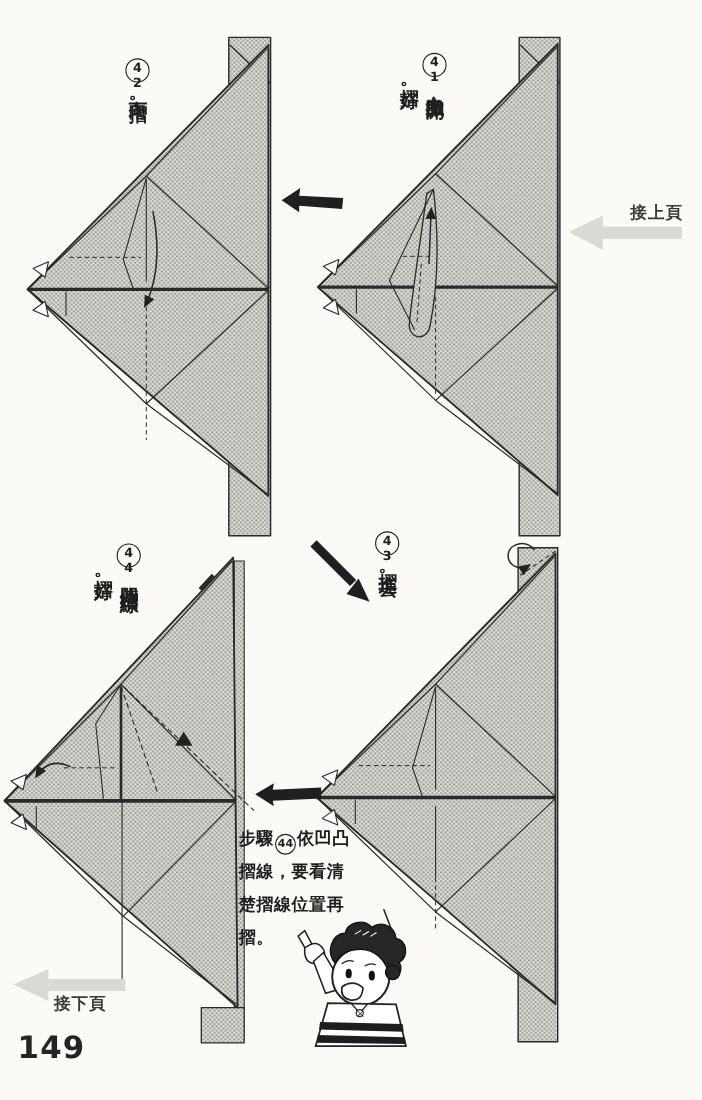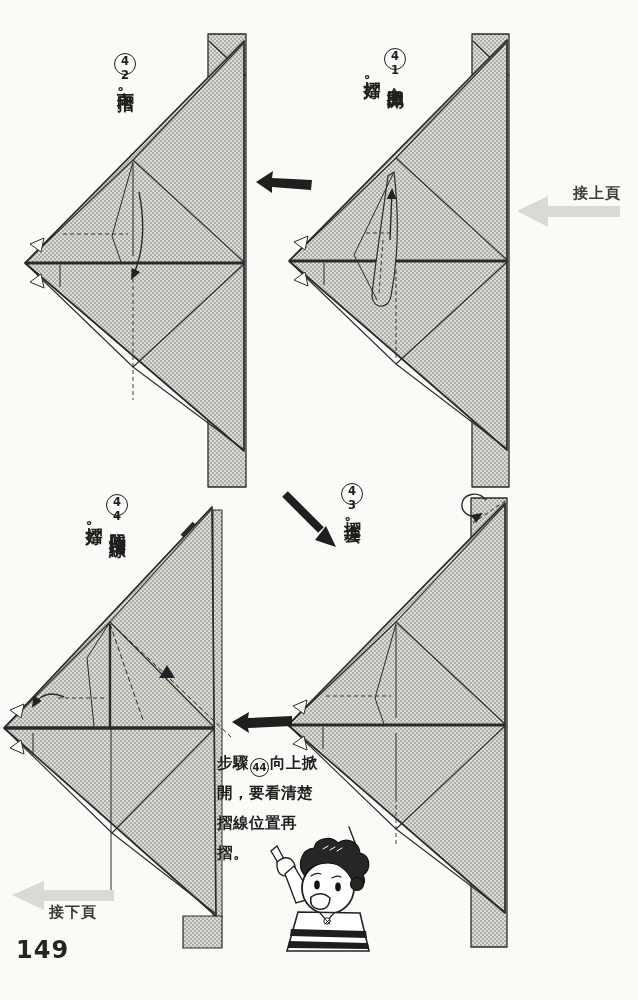--- a/index.html
+++ b/index.html
@@ -34,21 +34,21 @@
   }
   .note{
     position:absolute;left:217px;top:748px;width:101px;
     font-size:15.5px;line-height:30px;font-weight:600;letter-spacing:0.5px;
     word-break:break-all;
   }
   .nav-label{position:absolute;font-size:15px;font-weight:600;letter-spacing:1px;color:#3a3a3a;}
   .nav-prev{left:573px;top:184px;text-align:right;}
   .nav-next{left:49px;top:903px;text-align:center;}
   .pagenum{
-    position:absolute;left:16px;top:936px;font-size:24px;font-weight:800;color:#242424;
+    position:absolute;left:16px;top:936px;font-size:28px;font-weight:800;color:#242424;
     font-family:"DejaVu Sans",sans-serif;letter-spacing:1px;
   }
 </style>
 </head>
 <body>
 
 <div class="page">
 
   <svg width="638" height="1000" viewBox="0 0 638 1000">
     <defs>
@@ -196,20 +196,20 @@
   </div>
 
   <div class="step-label" style="left:84px;top:494px;width:46px;height:170px;">
     <div class="main vcol">
       <span class="circled">44</span><span>依凹凸摺線</span>
     </div>
     <div class="sub vcol">摺好。</div>
   </div>
 
   <div class="note">
-    <span>步驟</span><span class="circled sm">44</span><span>向上掀開，要看清楚摺線位置再摺。</span>
+    <span>步驟</span><span class="circled sm">44</span><span>依凹凸摺線，要看清楚摺線位置再摺。</span>
   </div>
 
   <div class="nav-label nav-prev">接上頁</div>
   <div class="nav-label nav-next">接下頁</div>
   <div class="pagenum">149</div>
 
 </div>
 
 </body></html>

